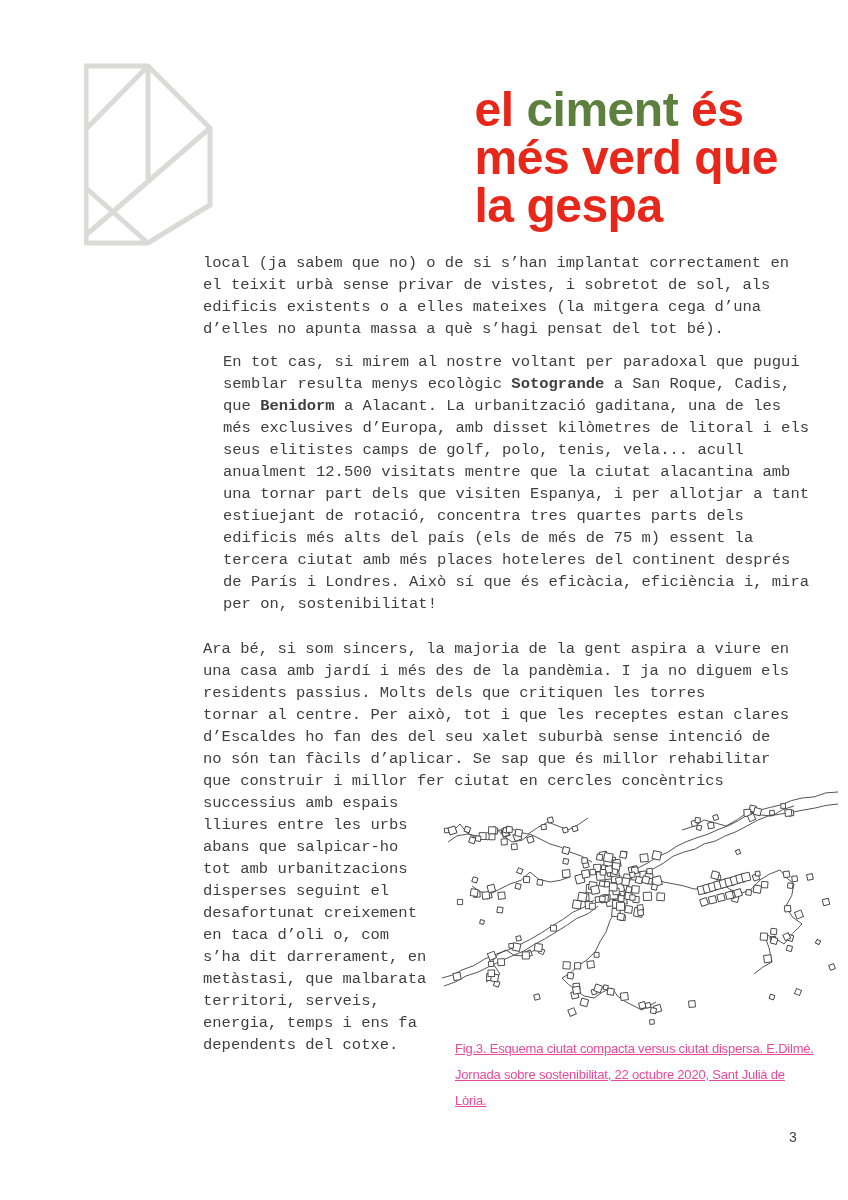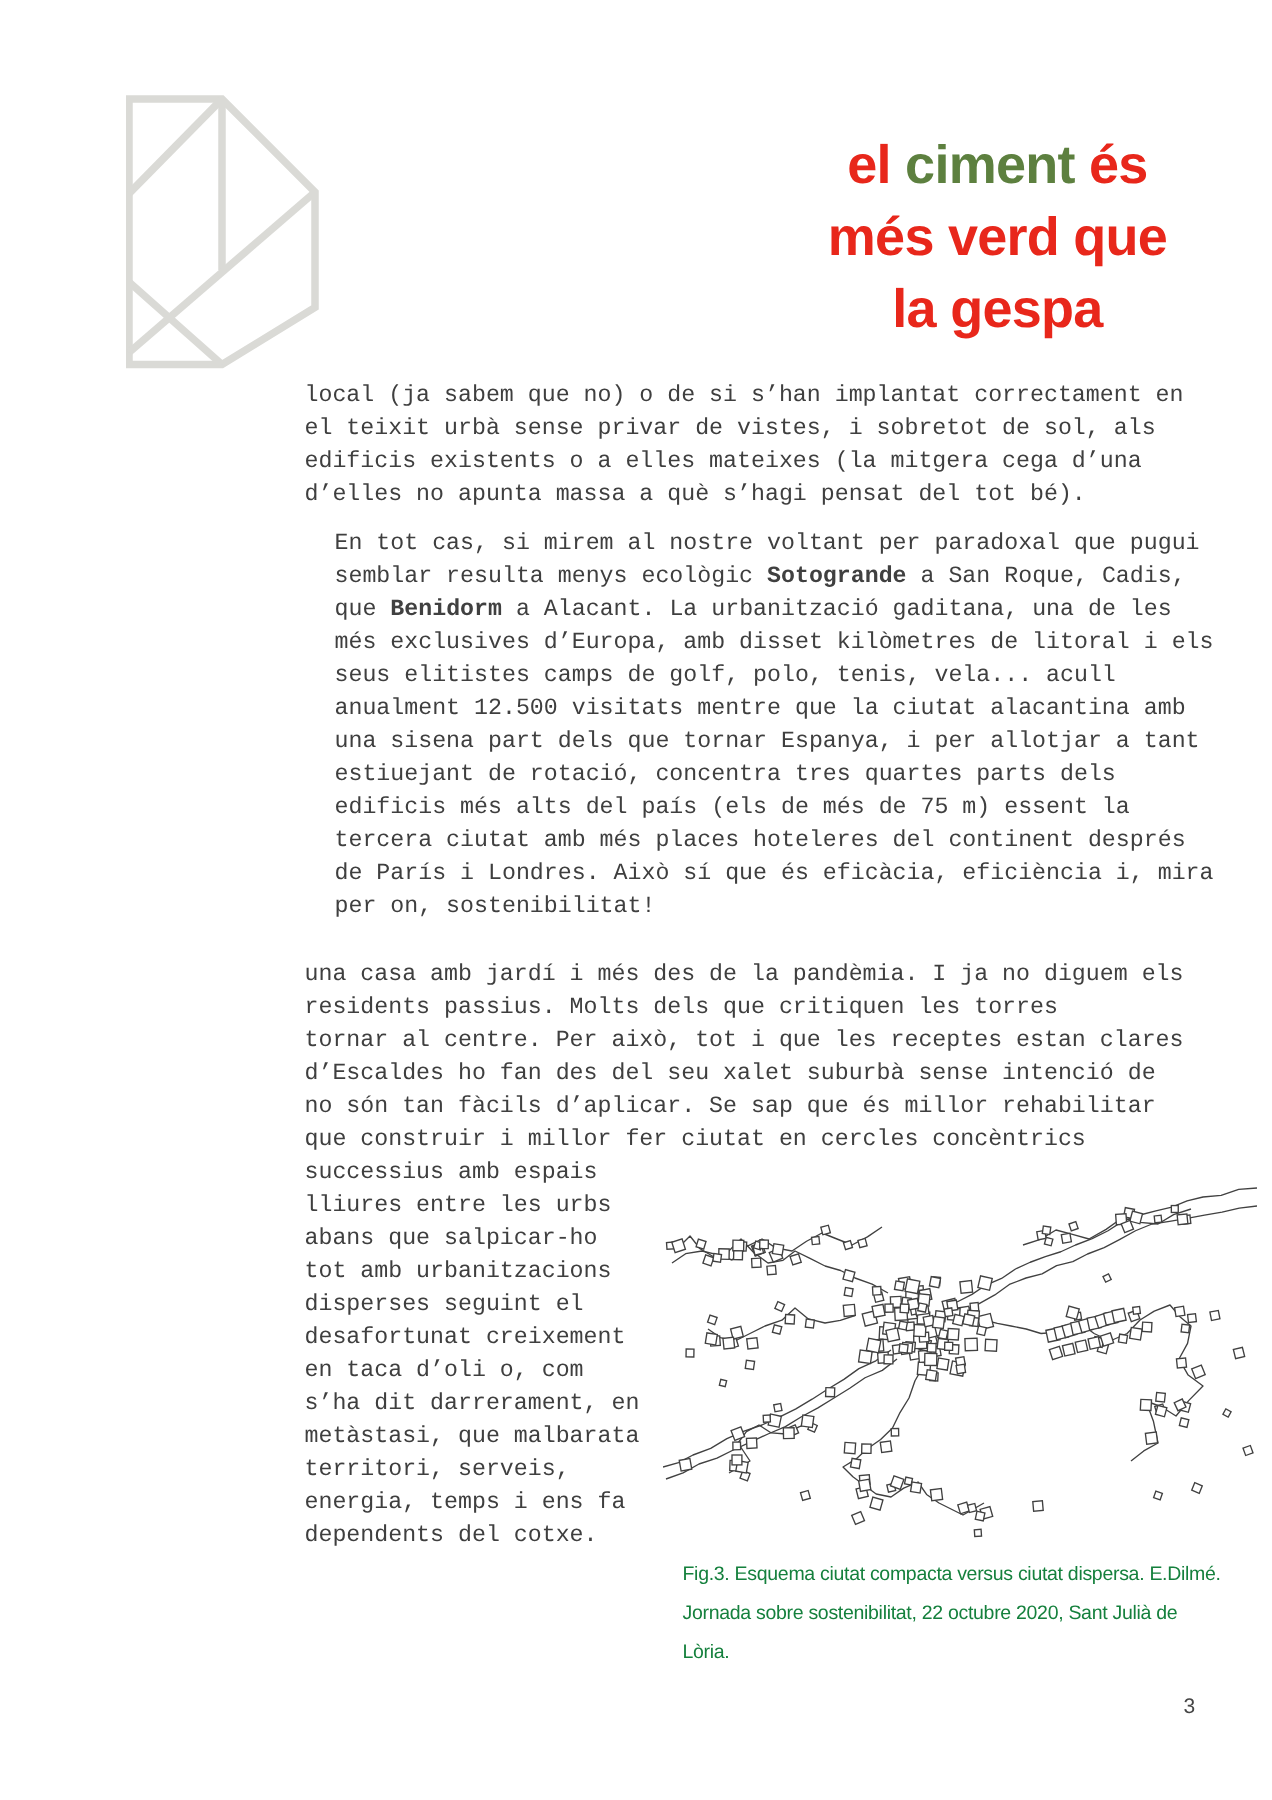--- a/index.html
+++ b/index.html
@@ -5,38 +5,38 @@
   html,body{margin:0;padding:0;background:#e9e9e9;}
   .page{
     position:relative;width:848px;height:1200px;margin:0 auto;
     background:#ffffff;overflow:hidden;
     font-family:"Liberation Mono",monospace;color:#3f3f3f;
   }
   
   .logo{position:absolute;left:84px;top:63px;width:130px;height:184px;}
   
   .title{
-    position:absolute;top:86px;right:70px;text-align:center;
+    position:absolute;top:86px;right:70px;text-align:left;
     font-family:"Liberation Sans",sans-serif;font-weight:bold;
-    font-size:36px;line-height:48px;letter-spacing:-0.5px;color:#e8271b;
+    font-size:48px;line-height:48px;letter-spacing:-0.5px;color:#e8271b;
   }
   .title .green{color:#5d803f;}
   
   .para{position:absolute;left:203px;width:600px;font-size:15.5px;line-height:22px;}
   .para .ln{white-space:pre;}
   .para b{font-weight:bold;color:#404040;}
   .p1{top:252px;}
   .p2{top:351px;margin-left:20px;}
   .p3{top:638px;}
   
   .figure{position:absolute;left:442px;top:782px;width:396px;height:254px;}
   .caption{
     position:absolute;left:455px;top:1036px;width:360px;
     font-family:"Liberation Sans",sans-serif;font-size:13px;line-height:26px;
-    letter-spacing:-0.2px;color:#15803d;
+    letter-spacing:-0.2px;color:#ec4899;text-decoration:underline;
   }
   .pagenum{
     position:absolute;left:789px;top:1129px;
     font-family:"Liberation Sans",sans-serif;font-size:14px;color:#454545;
   }
 </style>
 </head>
 <body>
 
 <div class="page">
@@ -64,29 +64,30 @@
     <div class="ln">d’elles no apunta massa a què s’hagi pensat del tot bé).</div>
   </div>
 
   <div class="para p2">
     <div class="ln">En tot cas, si mirem al nostre voltant per paradoxal que pugui</div>
     <div class="ln"><span>semblar resulta menys ecològic </span><b>Sotogrande</b><span> a San Roque, Cadis,</span></div>
     <div class="ln"><span>que </span><b>Benidorm</b><span> a Alacant. La urbanització gaditana, una de les</span></div>
     <div class="ln">més exclusives d’Europa, amb disset kilòmetres de litoral i els</div>
     <div class="ln">seus elitistes camps de golf, polo, tenis, vela... acull</div>
     <div class="ln">anualment 12.500 visitats mentre que la ciutat alacantina amb</div>
-    <div class="ln">una sisena part dels que tornar Espanya, i per allotjar a tant</div>
+    <div class="ln">una tornar part dels que visiten Espanya, i per allotjar a tant</div>
     <div class="ln">estiuejant de rotació, concentra tres quartes parts dels</div>
     <div class="ln">edificis més alts del país (els de més de 75 m) essent la</div>
     <div class="ln">tercera ciutat amb més places hoteleres del continent després</div>
     <div class="ln">de París i Londres. Això sí que és eficàcia, eficiència i, mira</div>
     <div class="ln">per on, sostenibilitat!</div>
   </div>
 
   <div class="para p3">
+    <div class="ln">Ara bé, si som sincers, la majoria de la gent aspira a viure en</div>
     <div class="ln">una casa amb jardí i més des de la pandèmia. I ja no diguem els</div>
     <div class="ln">residents passius. Molts dels que critiquen les torres</div>
     <div class="ln">tornar al centre. Per això, tot i que les receptes estan clares</div>
     <div class="ln">d’Escaldes ho fan des del seu xalet suburbà sense intenció de</div>
     <div class="ln">no són tan fàcils d’aplicar. Se sap que és millor rehabilitar</div>
     <div class="ln">que construir i millor fer ciutat en cercles concèntrics</div>
     <div class="ln">successius amb espais</div>
     <div class="ln">lliures entre les urbs</div>
     <div class="ln">abans que salpicar-ho</div>
     <div class="ln">tot amb urbanitzacions</div>

